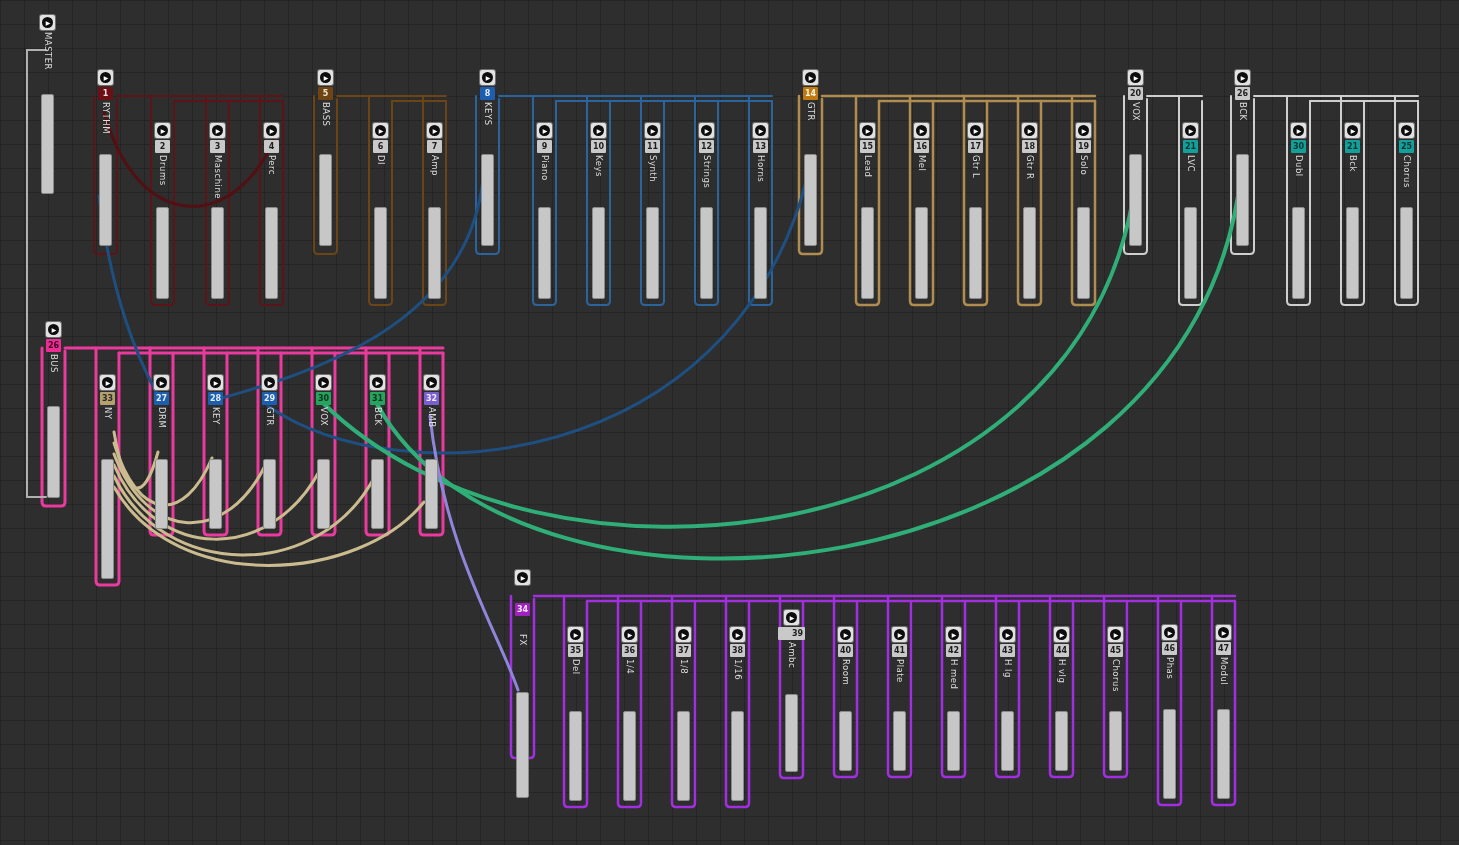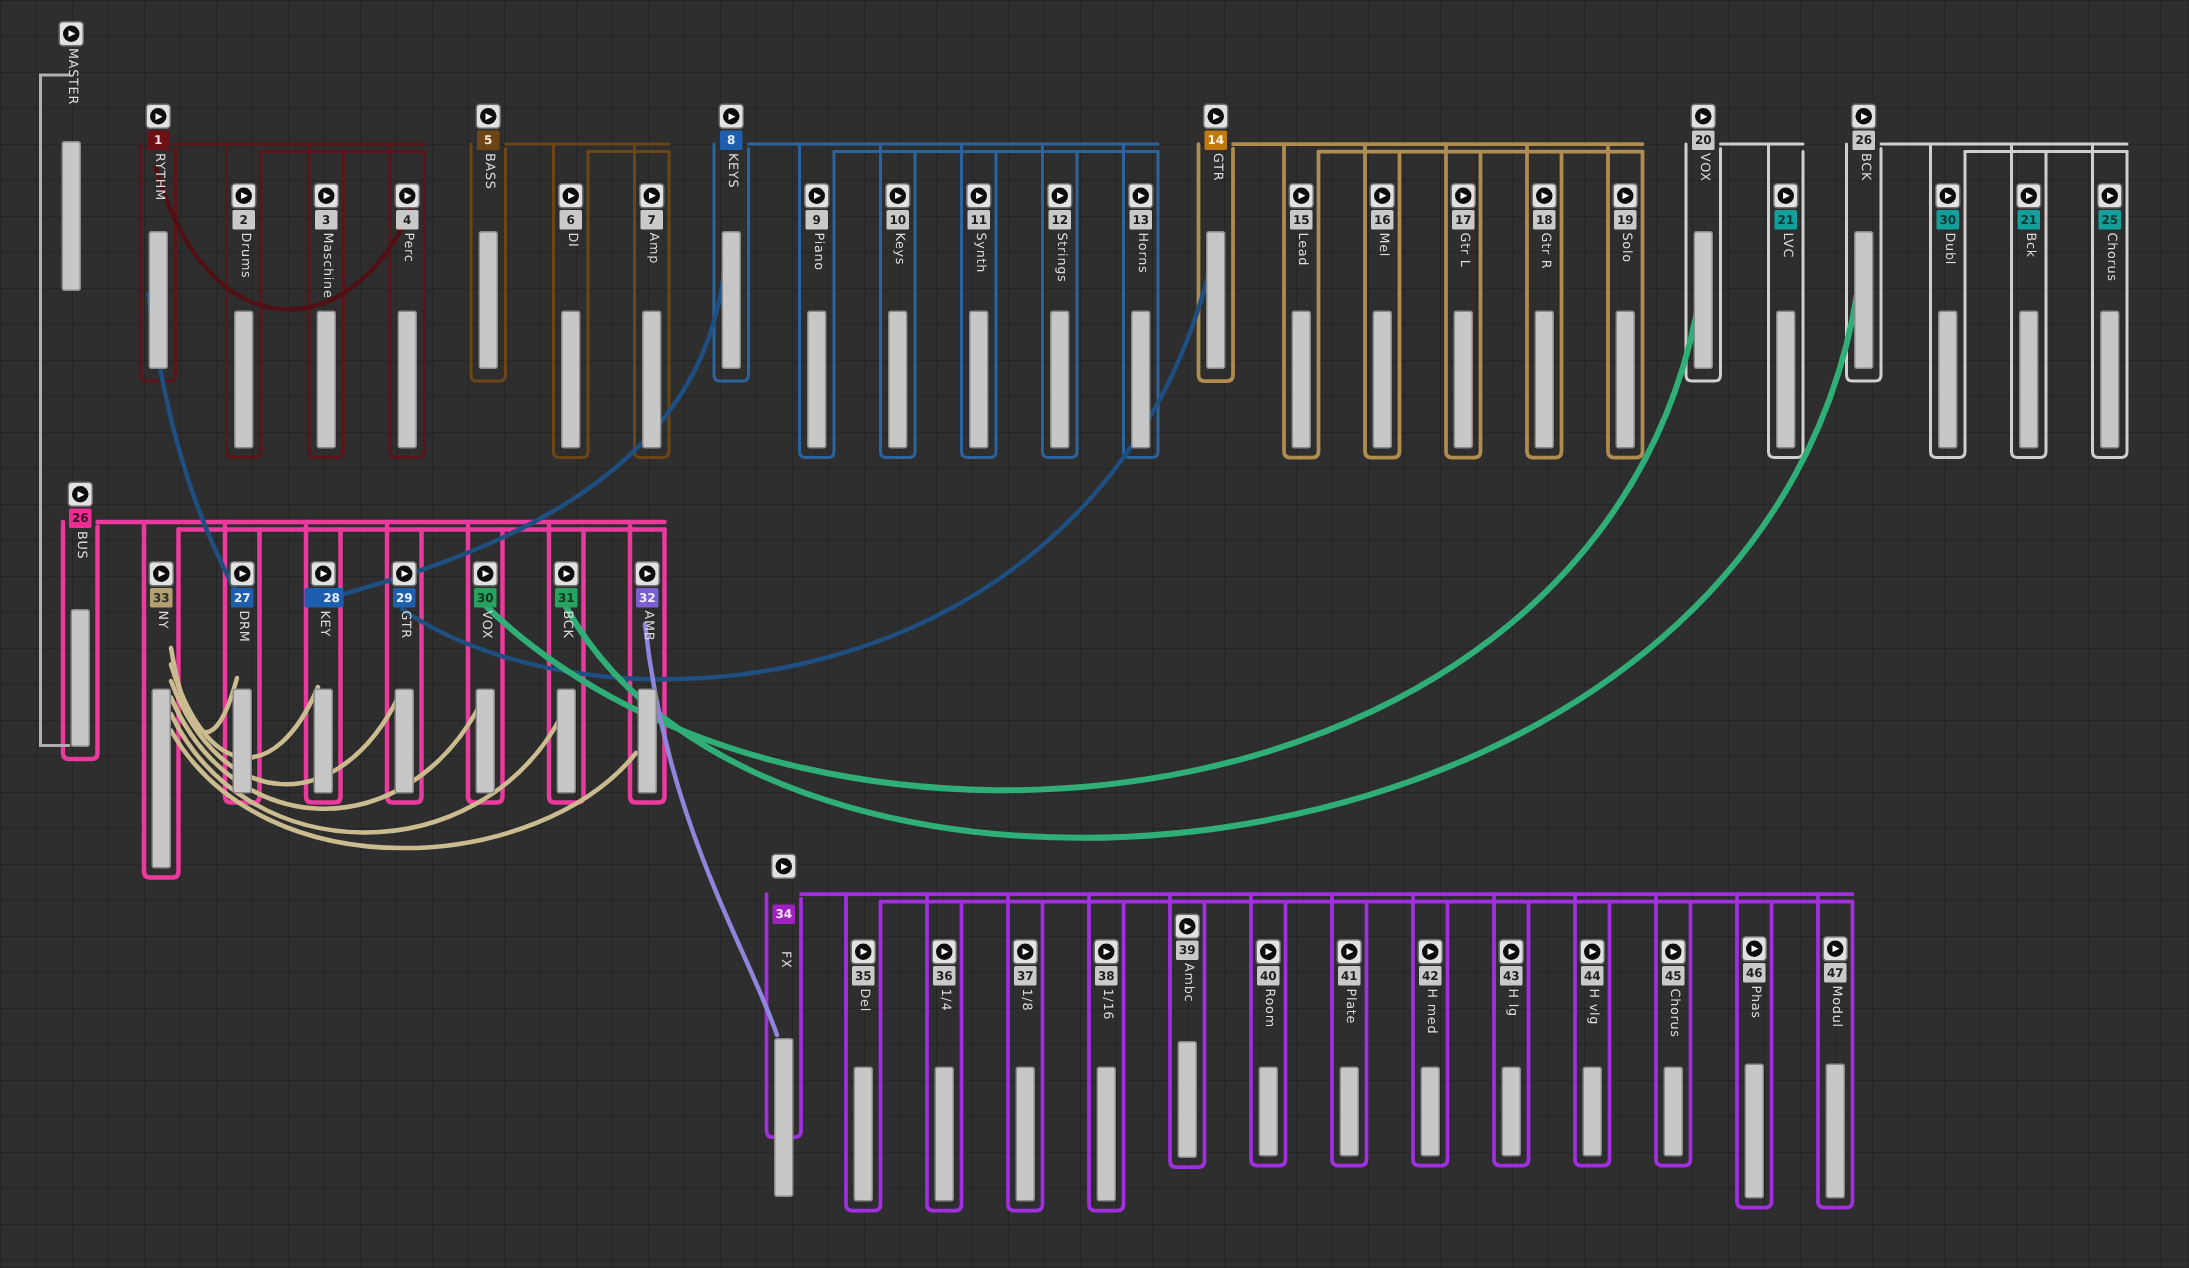--- a/index.html
+++ b/index.html
@@ -350,21 +350,21 @@
           <div class="pc">▶</div>
         </div>
         <div class="badge" style="background: rgb(29, 95, 174); color: rgb(228, 238, 250);">27</div>
         <div class="tname" style="height: 50px;">DRM</div>
         <div class="tbar" style="height: 70px;"></div>
       </div>
       <div class="track" style="left: 208px; top: 375px;">
         <div class="hdr">
           <div class="pc">▶</div>
         </div>
-        <div class="badge" style="background: rgb(29, 95, 174); color: rgb(228, 238, 250); padding-left: 11px;">28</div>
+        <div class="badge" style="background: rgb(29, 95, 174); color: rgb(228, 238, 250);">28</div>
         <div class="tname" style="height: 50px;">KEY</div>
         <div class="tbar" style="height: 70px;"></div>
       </div>
       <div class="track" style="left: 262px; top: 375px;">
         <div class="hdr">
           <div class="pc">▶</div>
         </div>
         <div class="badge" style="background: rgb(29, 95, 174); color: rgb(228, 238, 250);">29</div>
         <div class="tname" style="height: 50px;">GTR</div>
         <div class="tbar" style="height: 70px;"></div>
@@ -430,21 +430,21 @@
           <div class="pc">▶</div>
         </div>
         <div class="badge" style="background: rgb(201, 201, 201); color: rgb(30, 30, 30);">38</div>
         <div class="tname" style="height: 50px;">1/16</div>
         <div class="tbar" style="height: 90px;"></div>
       </div>
       <div class="track" style="left: 784px; top: 610px;">
         <div class="hdr">
           <div class="pc">▶</div>
         </div>
-        <div class="badge" style="background: rgb(201, 201, 201); color: rgb(30, 30, 30);">39</div>
+        <div class="badge" style="background: rgb(201, 201, 201); color: rgb(30, 30, 30); padding-left: 12px;">39</div>
         <div class="tname" style="height: 50px;">Ambc</div>
         <div class="tbar" style="height: 78px;"></div>
       </div>
       <div class="track" style="left: 838px; top: 627px;">
         <div class="hdr">
           <div class="pc">▶</div>
         </div>
         <div class="badge" style="background: rgb(201, 201, 201); color: rgb(30, 30, 30);">40</div>
         <div class="tname" style="height: 50px;">Room</div>
         <div class="tbar" style="height: 60px;"></div>

